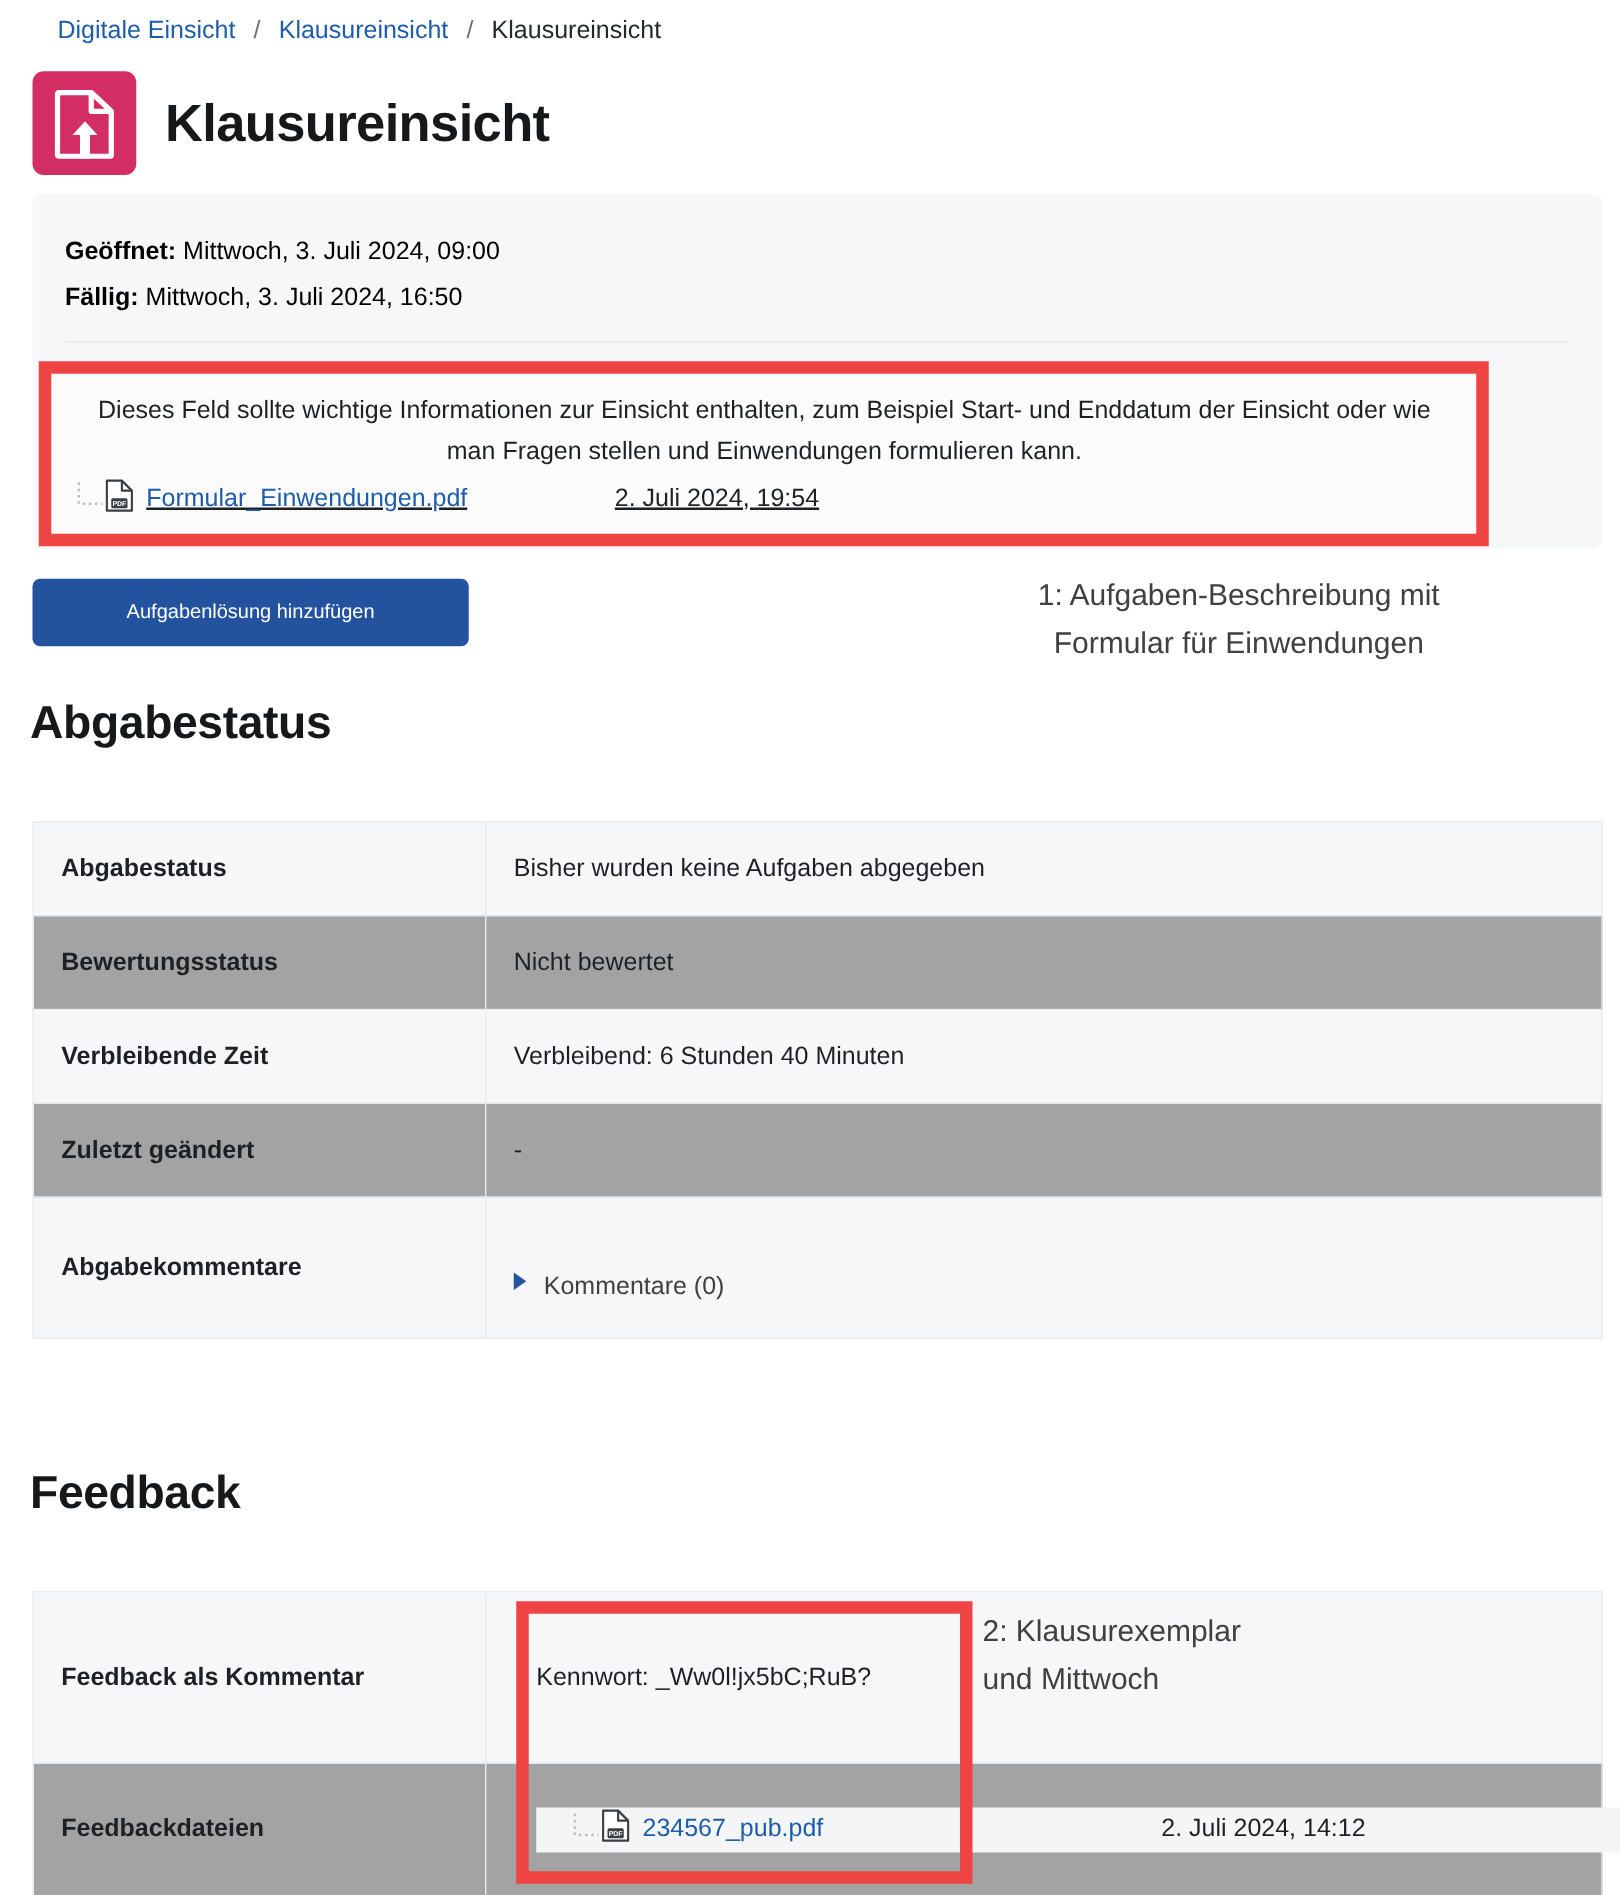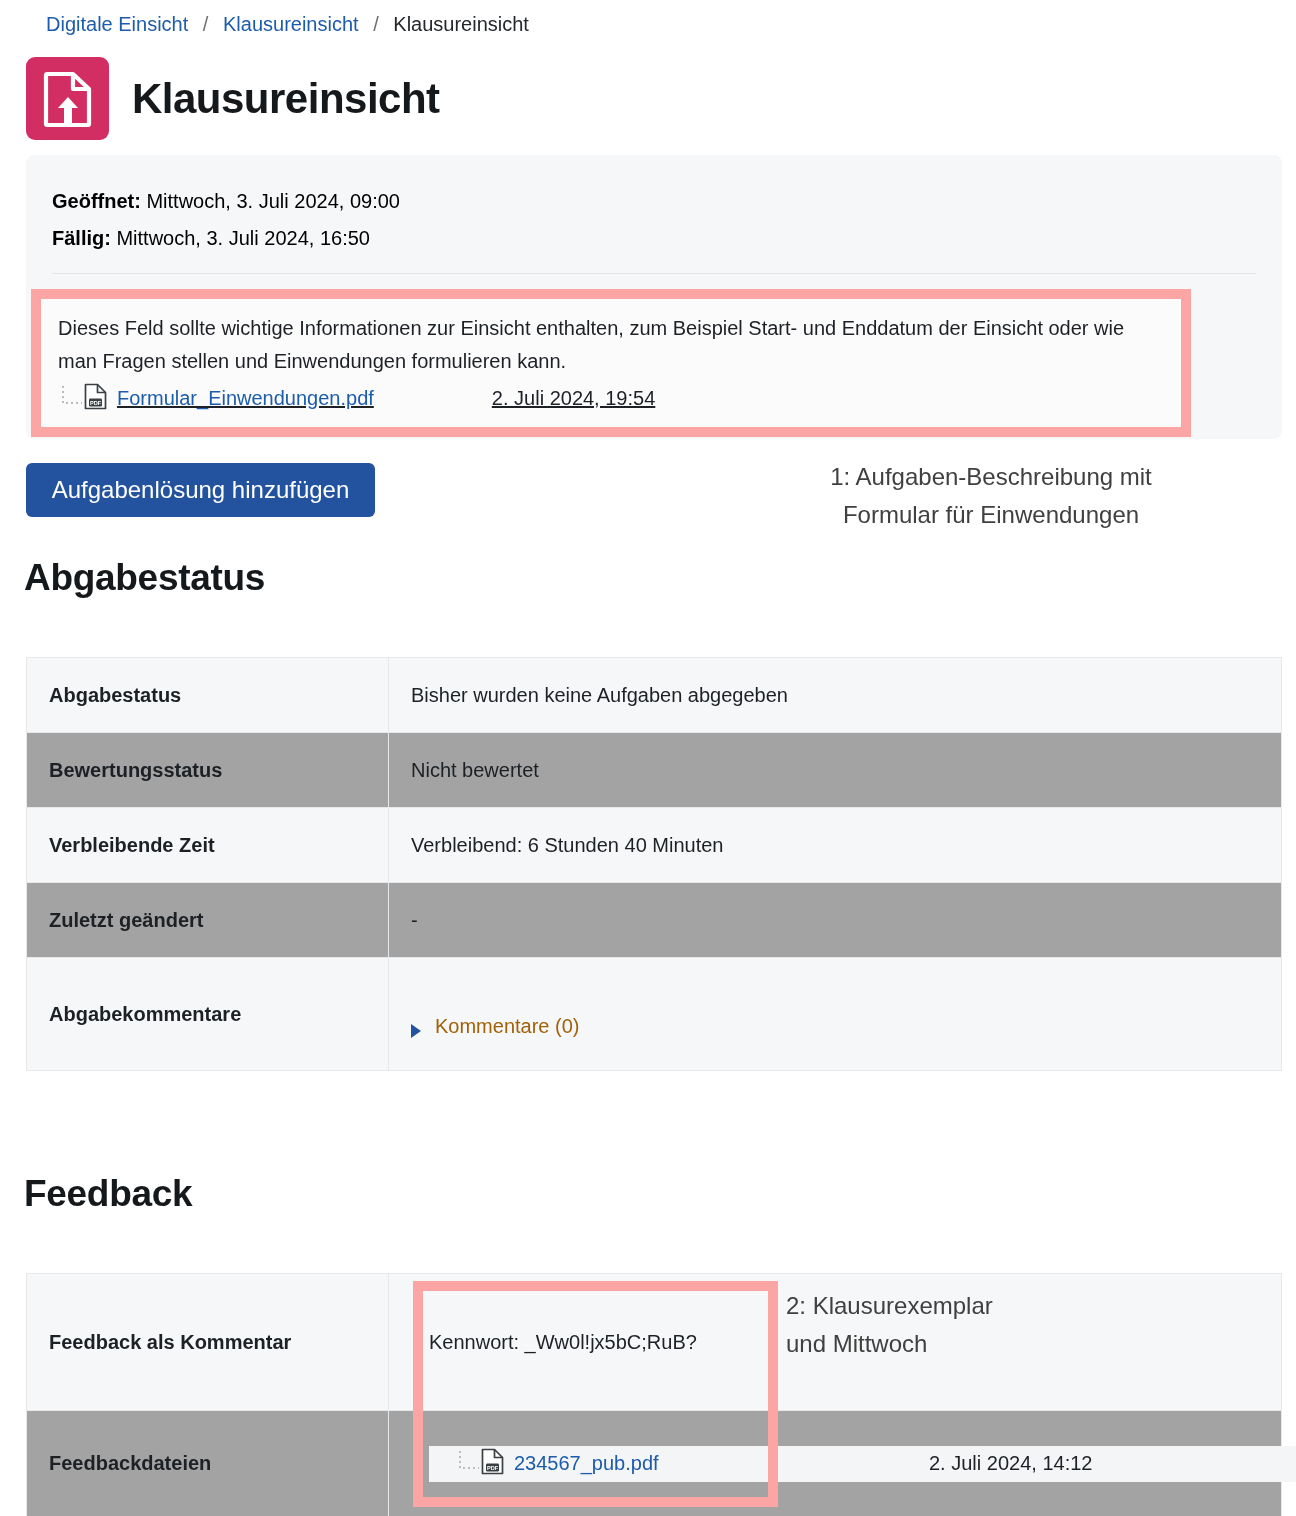--- a/index.html
+++ b/index.html
@@ -81,22 +81,23 @@
     position: absolute;
     left: 26px; top: 118px;
     width: 1204px;
     height: 1px;
     background: #e3e5e8;
   }
 
   
   .hl-box {
     position: absolute;
-    border: 10px solid #fca5a5;
+    border: 10px solid #ef4444;
     background: transparent;
+    text-align: center;
   }
   .hl-desc {
     left: 31px; top: 289px;
     width: 1160px;
     height: 148px;
     background: #fbfbfc;
   }
   .desc-inner {
     position: absolute;
     left: 0; top: 0;
@@ -136,21 +137,21 @@
   
   .btn-primary {
     position: absolute;
     left: 26px; top: 463px;
     width: 349px; height: 54px;
     background: #23539f;
     border: none;
     border-radius: 6px;
     color: #ffffff;
     font-family: "Liberation Sans", sans-serif;
-    font-size: 24px;
+    font-size: 16px;
     cursor: pointer;
     padding: 0;
   }
 
   
   .annot {
     position: absolute;
     color: #404040;
     font-size: 24px;
     line-height: 38px;
@@ -197,22 +198,22 @@
   .ttable tr.shade td { background: #f6f7f8; }
   .ttable tr.plain td { background: #a3a3a3; }
   .r-h { height: 75px; }
   .r-tall { height: 113px; }
   .r-fb1 { height: 137px; }
   .r-fb2 { height: 106px; }
   .ttable td.v { padding-left: 22px; }
 
   .comments-link {
     display: inline-flex;
-    align-items: flex-end;
-    color: #a16207;
+    align-items: flex-start;
+    color: #404040;
     text-decoration: none;
     font-size: 20px;
     margin-top: 30px;
   }
   .caret {
     width: 0; height: 0;
     border-left: 10px solid #23539f;
     border-top: 7px solid transparent;
     border-bottom: 7px solid transparent;
     margin-right: 14px;

